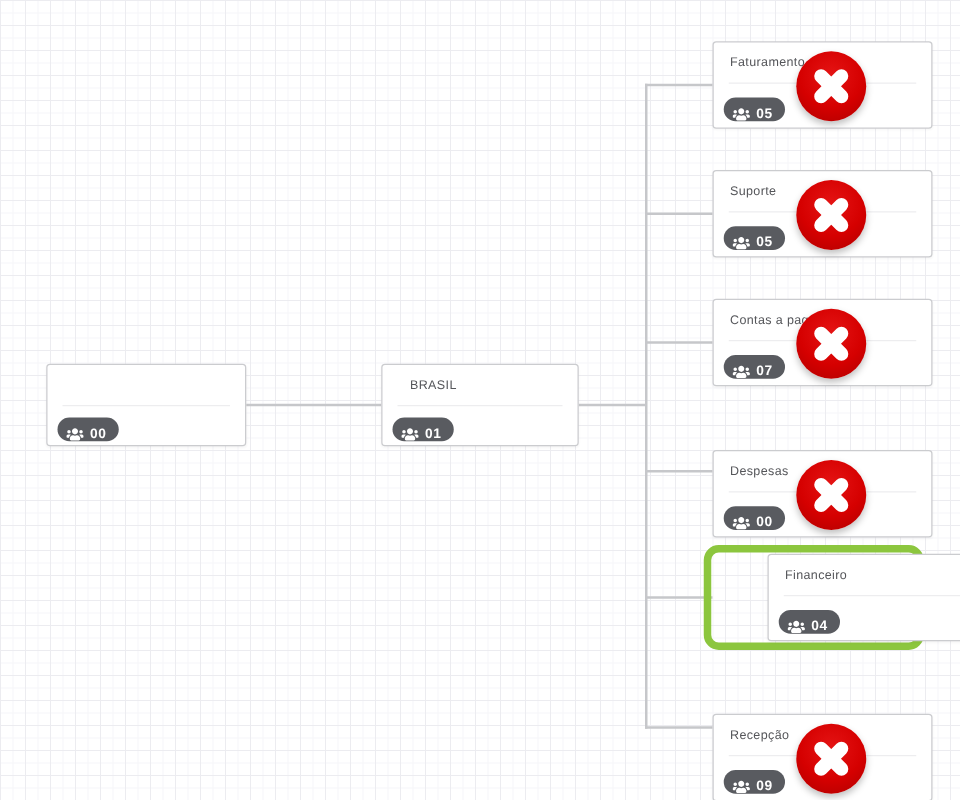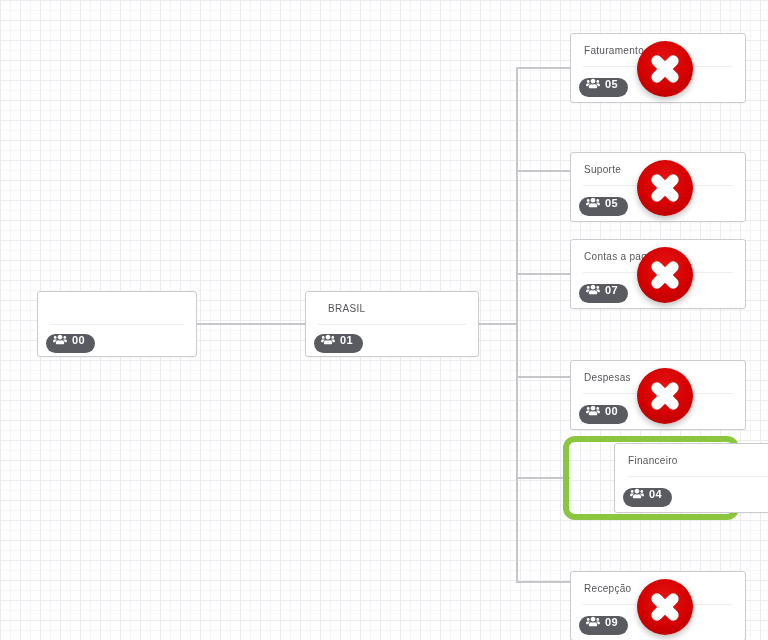--- a/index.html
+++ b/index.html
@@ -21,33 +21,33 @@
   .trunk{left:516px;top:67px;width:2px;height:516px;}
   .stub{left:516px;width:54px;height:2px;}
   .s0{top:67px}.s1{top:170px}.s2{top:273px}.s3{top:376px}.s4{top:477px}.s5{top:581px}
 
   
   .node{
     position:absolute;background:#ffffff;border:1px solid #cbcccf;border-radius:3px;
     box-shadow:0 1px 2px rgba(0,0,0,0.04);box-sizing:border-box;
   }
   .n-root{left:37px;top:291px;width:160px;height:66px;}
-  .n-parent{left:305px;top:291px;width:174px;height:66px;}
+  .n-parent{left:305px;top:291px;width:158px;height:66px;}
   .child{width:176px;height:70px;left:570px;}
-  .c0{top:33px}.c1{top:152px}.c2{top:239px}.c3{top:360px}.c4{top:443px}.c5{top:571px}
+  .c0{top:33px}.c1{top:136px}.c2{top:239px}.c3{top:360px}.c4{top:443px}.c5{top:571px}
 
   .title{
     position:absolute;top:11px;left:13px;font-size:10px;color:#55565a;
     letter-spacing:.3px;white-space:nowrap;
   }
   .n-parent .title{left:22px;}
   .divider{position:absolute;left:12px;right:12px;top:32px;border-top:1px solid #ededef;}
   .badge{
     position:absolute;left:8px;top:44px;height:19px;border-radius:10px;
-    background:#595b60;color:#fff;display:inline-flex;align-items:flex-start;
+    background:#595b60;color:#fff;display:inline-flex;align-items:flex-end;
     gap:5px;padding:0 10px 0 7px;font-size:11px;font-weight:bold;letter-spacing:.5px;
   }
   .n-root .badge,.n-parent .badge{top:42px;}
   .badge svg{width:14px;height:11px;fill:#ffffff;display:block;}
 
   
   .delete-btn{
     position:absolute;left:66px;top:7px;width:56px;height:56px;border-radius:50%;
     background:radial-gradient(circle at 50% 35%,#e51414 0%,#d50000 55%,#ae0000 100%);
     box-shadow:0 3px 6px rgba(0,0,0,0.25);cursor:pointer;z-index:3;

